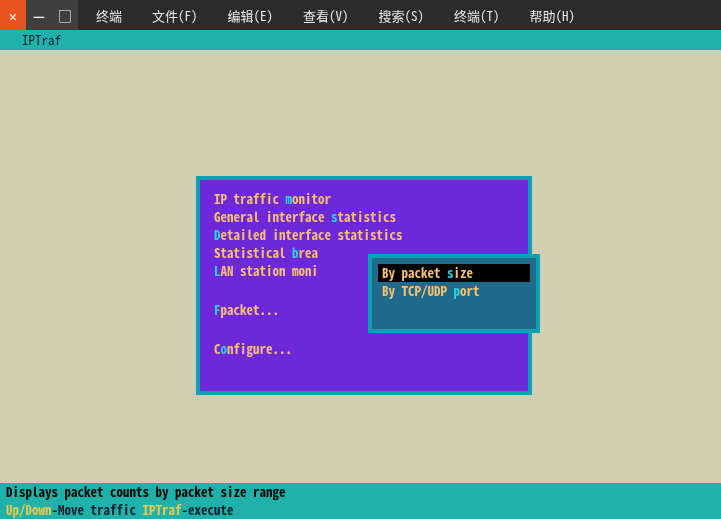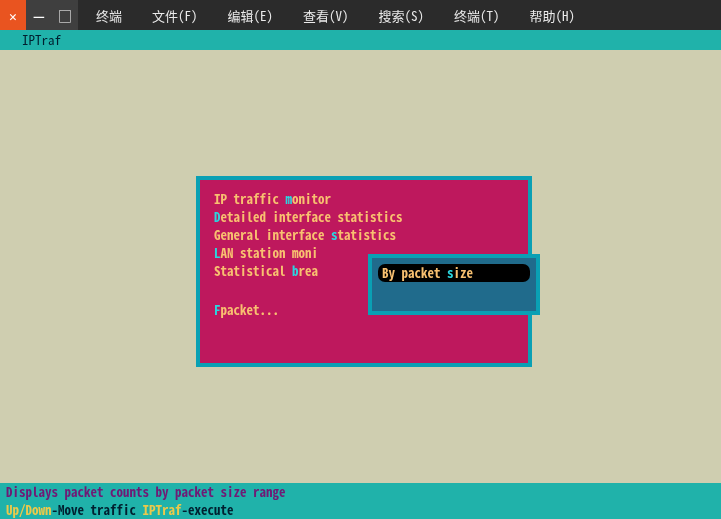--- a/index.html
+++ b/index.html
@@ -58,21 +58,21 @@
     width: 100%;
     position: absolute;
     top: 0;
     left: 0;
   }
   .main-menu {
     position: absolute;
     top: 146px;
     left: 196px;
     width: 336px;
-    background: #be185d;
+    background: #6d28d9;
     border: 4px solid #0aa0b4;
     padding: 10px 14px 12px;
     color: #F8C070;
     font-weight: bold;
     line-height: 18px;
   }
   .menu-sep {
     height: 1px;
     margin: 10px -14px;
   }
@@ -88,33 +88,32 @@
     padding: 6px 6px 8px;
     color: #F8C070;
     font-weight: bold;
     line-height: 18px;
     z-index: 5;
   }
   .sub-item { padding: 0 4px; white-space: pre; }
   .sub-item.selected {
     background: #000000;
     color: #F8C070;
-    border-radius: 7px;
   }
   .status-line {
     position: absolute;
     left: 0;
     width: 100%;
     background: #20B2AA;
     height: 18px;
     line-height: 18px;
     padding: 0 6px;
     font-weight: bold;
   }
-  .status1 { bottom: 18px; color: #701a75; }
+  .status1 { bottom: 18px; color: #000000; }
   .status2 { bottom: 0; color: #002030; }
   .status2 .hi { color: #ecc94b; }
 </style>
 </head>
 <body>
 
 <div class="titlebar">
   <div class="win-controls">
     <div class="win-btn close">✕</div>
     <div class="win-btn minmax">—</div>
@@ -129,30 +128,32 @@
     <span>终端(T)</span>
     <span>帮助(H)</span>
   </div>
 </div>
 
 <div class="terminal">
   <div class="app-header">IPTraf</div>
 
   <div class="main-menu">
     <div class="menuitem"><span>IP traffic </span><span class="hotkey">m</span><span>onitor</span></div>
+    <div class="menuitem"><span>General interface </span><span class="hotkey">s</span><span>tatistics</span></div>
     <div class="menuitem"><span class="hotkey">D</span><span>etailed interface statistics</span></div>
-    <div class="menuitem"><span>General interface </span><span class="hotkey">s</span><span>tatistics</span></div>
+    <div class="menuitem"><span>Statistical </span><span class="hotkey">b</span><span>rea</span></div>
     <div class="menuitem"><span class="hotkey">L</span><span>AN station moni</span></div>
-    <div class="menuitem"><span>Statistical </span><span class="hotkey">b</span><span>rea</span></div>
     <div class="menu-sep"></div>
     <div class="menuitem"><span class="hotkey">F</span><span>packet...</span></div>
     <div class="menu-sep"></div>
+    <div class="menuitem"><span>C</span><span class="hotkey">o</span><span>nfigure...</span></div>
     <div class="menu-sep"></div>
   </div>
 
   <div class="sub-menu">
     <div class="sub-item selected"><span>By packet </span><span class="hotkey">s</span><span>ize</span></div>
+    <div class="sub-item"><span>By TCP/UDP </span><span class="hotkey">p</span><span>ort</span></div>
     <div class="menu-sep"></div>
   </div>
 
   <div class="status-line status1">Displays packet counts by packet size range</div>
   <div class="status-line status2"><span class="hi">Up/Down</span><span>-Move traffic  </span><span class="hi">IPTraf</span><span>-execute</span></div>
 </div>
 
 </body></html>

